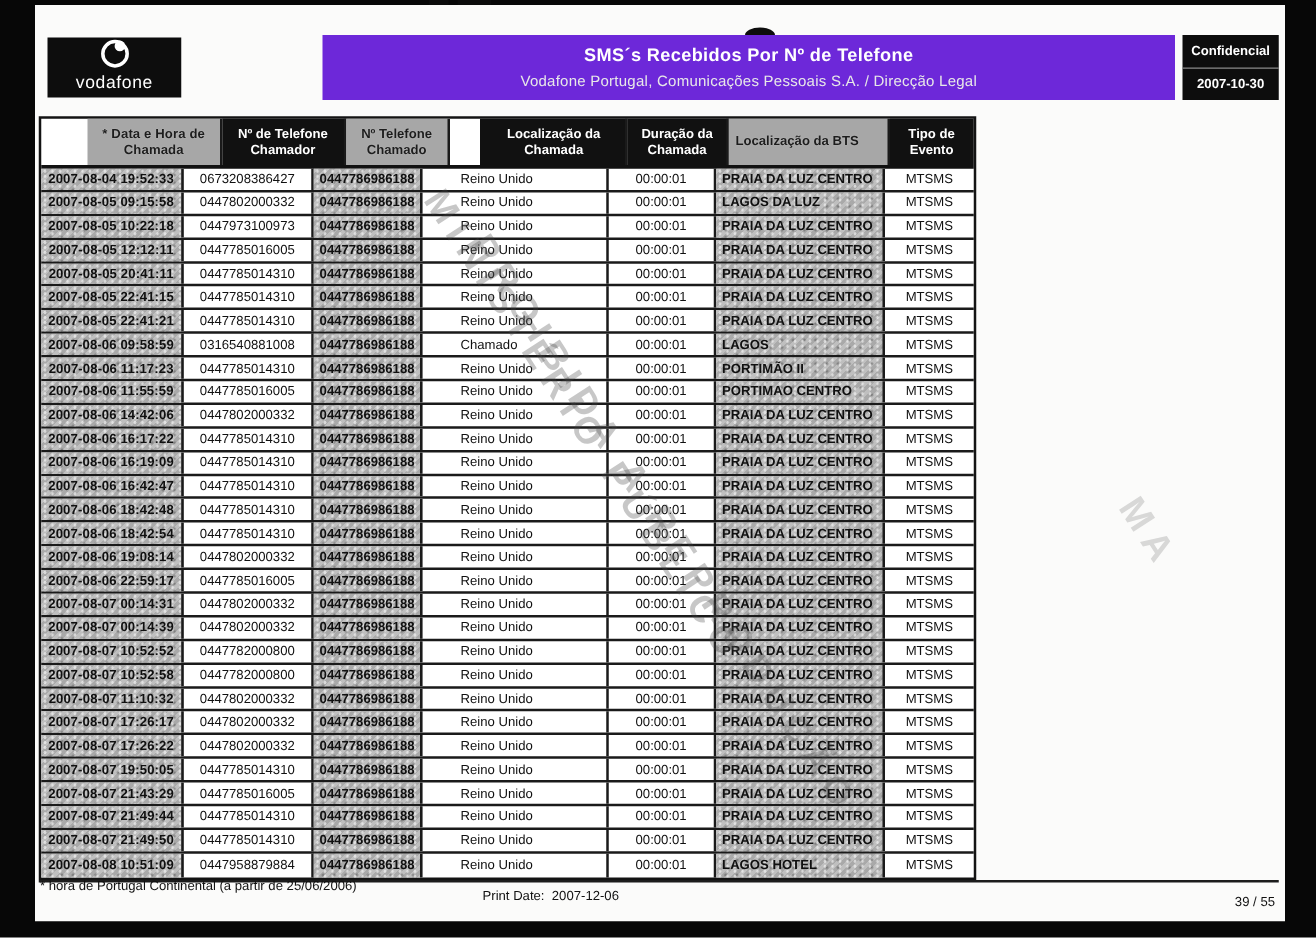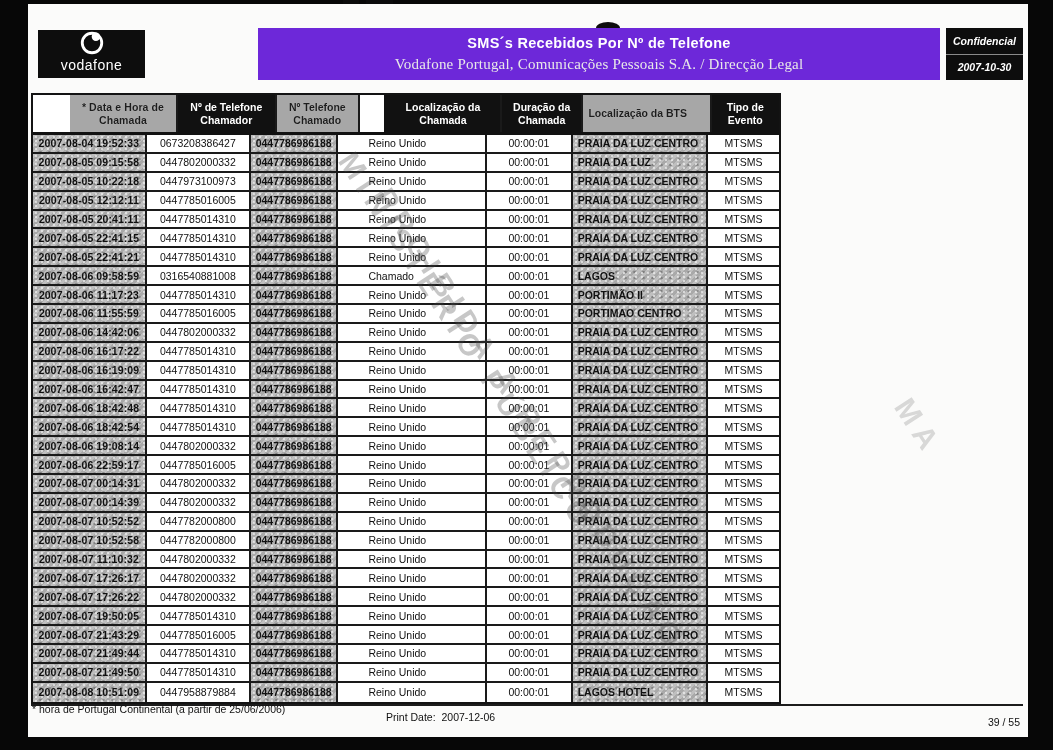--- a/index.html
+++ b/index.html
@@ -18,24 +18,24 @@
     position:absolute;left:10px;top:26px;width:107px;height:48px;
     background:#0d0d0d;display:flex;flex-direction:column;align-items:center;justify-content:flex-start;gap:1px;
   }
   .logo-mark{line-height:0;}
   .logo-text{color:#fff;font-size:14px;letter-spacing:.5px;font-weight:400;}
   .title-bar{
     position:absolute;left:230px;top:24px;width:682px;height:52px;
     background:#6d28d9;color:#fff;display:flex;flex-direction:column;align-items:center;justify-content:center;gap:5px;
   }
   .title-bar .t1{font-size:14.5px;font-weight:700;letter-spacing:.3px;}
-  .title-bar .t2{font-size:15px;color:#e8e8e8;letter-spacing:.2px;font-family:Liberation Serif, serif;}
+  .title-bar .t2{font-size:12px;color:#e8e8e8;letter-spacing:.2px;}
   .conf-box{
     position:absolute;left:918px;top:24px;width:77px;height:52px;
-    background:#0d0d0d;color:#fff;display:flex;flex-direction:column;font-style:italic;
+    background:#0d0d0d;color:#fff;display:flex;flex-direction:column;
   }
   .conf-box .c-row{flex:1;display:flex;align-items:center;justify-content:center;font-size:10.5px;font-weight:700;}
   .conf-box .c-row + .c-row{border-top:1px solid #8a8a8a;}
   .punch{position:absolute;left:568px;top:18px;width:24px;height:12px;background:#0d0d0d;border-radius:50%;}
   .top-mark{position:absolute;background:#0b0b0b;}
   
   .tbl{
     position:absolute;left:3px;top:89px;width:746px;
     border:2px solid #131313;background:#fff;
   }
@@ -127,21 +127,21 @@
           <div class="cell c4">00:00:01</div>
           <div class="cell c5 noise">PRAIA DA LUZ CENTRO</div>
           <div class="cell c6">MTSMS</div>
         </div>
         <div class="t-row">
           <div class="cell c0 noise">2007-08-05 09:15:58</div>
           <div class="cell c1">0447802000332</div>
           <div class="cell c2 noise">0447786986188</div>
           <div class="cell c3">Reino Unido</div>
           <div class="cell c4">00:00:01</div>
-          <div class="cell c5 noise">PRAIA DA LUZ</div>
+          <div class="cell c5 noise">LAGOS DA LUZ</div>
           <div class="cell c6">MTSMS</div>
         </div>
         <div class="t-row">
           <div class="cell c0 noise">2007-08-05 10:22:18</div>
           <div class="cell c1">0447973100973</div>
           <div class="cell c2 noise">0447786986188</div>
           <div class="cell c3">Reino Unido</div>
           <div class="cell c4">00:00:01</div>
           <div class="cell c5 noise">PRAIA DA LUZ CENTRO</div>
           <div class="cell c6">MTSMS</div>

